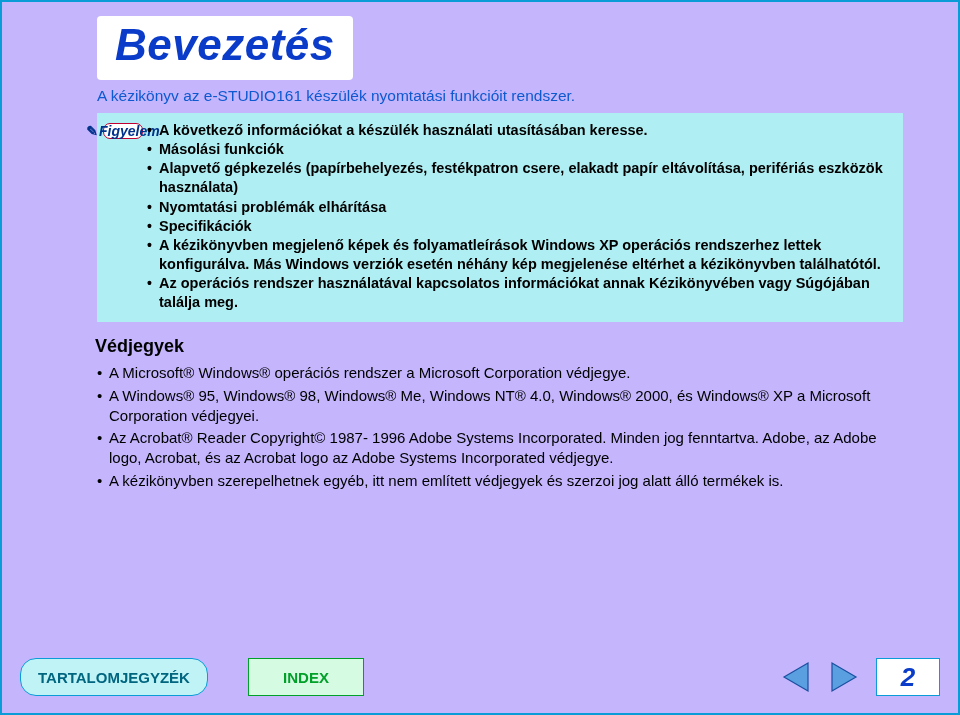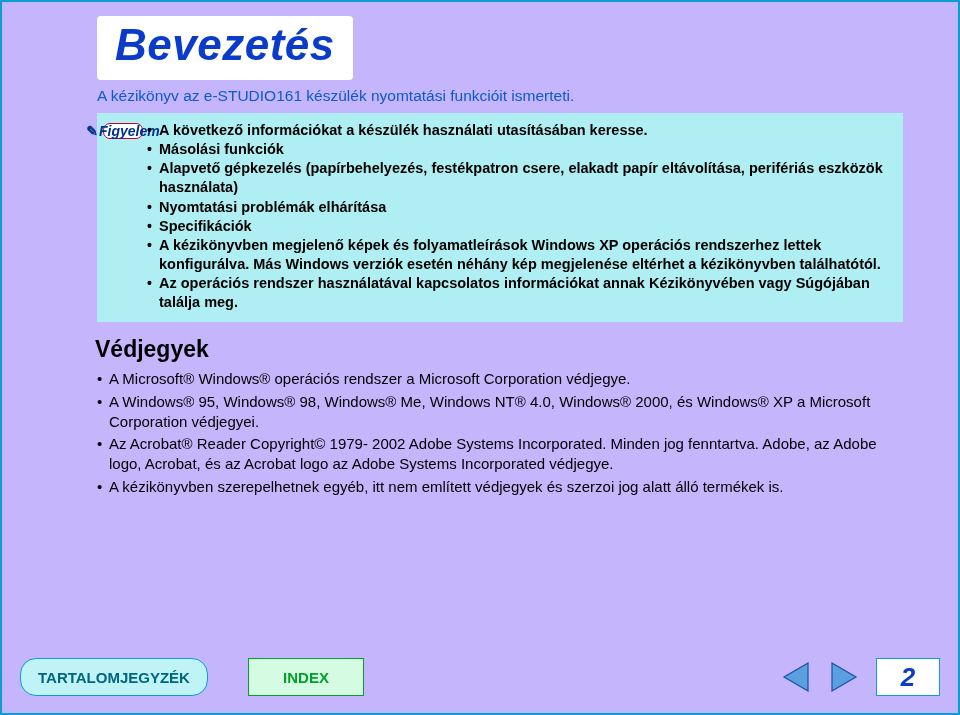--- a/index.html
+++ b/index.html
@@ -32,21 +32,21 @@
   .note-icon::before { content: "✎"; margin-right: 1px; font-style: normal; }
   .bullets { list-style: none; }
   .bullets li {
     color: #000; font-size: 14.5px; line-height: 1.32;
     padding-left: 12px; position: relative; font-weight: bold;
   }
   .bullets li::before {
     content: "•"; position: absolute; left: 0; top: 0; color: #000; font-size: 14px;
   }
   .sub-heading {
-    font-size: 23px; font-weight: bold; color: #000; margin: 4px 0 6px -2px;
+    font-size: 18px; font-weight: bold; color: #000; margin: 4px 0 6px -2px;
   }
   .tm-list { list-style: none; padding-left: 0; }
   .tm-list li {
     color: #000; font-size: 15px; line-height: 1.35;
     padding-left: 12px; position: relative; margin-bottom: 2px;
   }
   .tm-list li::before {
     content: "•"; position: absolute; left: 0; top: 0; color: #000;
   }
   .footer {
@@ -76,42 +76,42 @@
 <body>
 
 <div class="page">
 
   <div class="title-plate">
     <h1>Bevezetés</h1>
   </div>
 
   <div class="content">
 
-    <p class="intro">A kézikönyv az e-STUDIO161 készülék nyomtatási funkcióit ismerteti.</p>
+    <p class="intro">A kézikönyv az e-STUDIO161 készülék nyomtatási funkcióit rendszer.</p>
 
     <div class="note-box">
       <div class="note-icon">
         <span>Figyelem</span>
       </div>
       <ul class="bullets">
         <li>A következő információkat a készülék használati utasításában keresse.</li>
         <li>Másolási funkciók</li>
         <li>Alapvető gépkezelés (papírbehelyezés, festékpatron csere, elakadt papír eltávolítása, perifériás eszközök használata)</li>
         <li>Nyomtatási problémák elhárítása</li>
         <li>Specifikációk</li>
         <li>A kézikönyvben megjelenő képek és folyamatleírások Windows XP operációs rendszerhez lettek konfigurálva. Más Windows verziók esetén néhány kép megjelenése eltérhet a kézikönyvben találhatótól.</li>
         <li>Az operációs rendszer használatával kapcsolatos információkat annak Kézikönyvében vagy Súgójában találja meg.</li>
       </ul>
     </div>
 
     <h2 class="sub-heading">Védjegyek</h2>
     <ul class="tm-list">
       <li>A Microsoft® Windows® operációs rendszer a Microsoft Corporation védjegye.</li>
       <li>A Windows® 95, Windows® 98, Windows® Me, Windows NT® 4.0, Windows® 2000, és Windows® XP a Microsoft Corporation védjegyei.</li>
-      <li>Az Acrobat® Reader Copyright© 1979- 2002 Adobe Systems Incorporated. Minden jog fenntartva. Adobe, az Adobe logo, Acrobat, és az Acrobat logo az Adobe Systems Incorporated védjegye.</li>
+      <li>Az Acrobat® Reader Copyright© 1987- 1996 Adobe Systems Incorporated. Minden jog fenntartva. Adobe, az Adobe logo, Acrobat, és az Acrobat logo az Adobe Systems Incorporated védjegye.</li>
       <li>A kézikönyvben szerepelhetnek egyéb, itt nem említett védjegyek és szerzoi jog alatt álló termékek is.</li>
     </ul>
 
   </div>
 
   <div class="footer">
     <div class="toc-tab">
       <span>TARTALOMJEGYZÉK</span>
     </div>
     <div class="index-tab">

